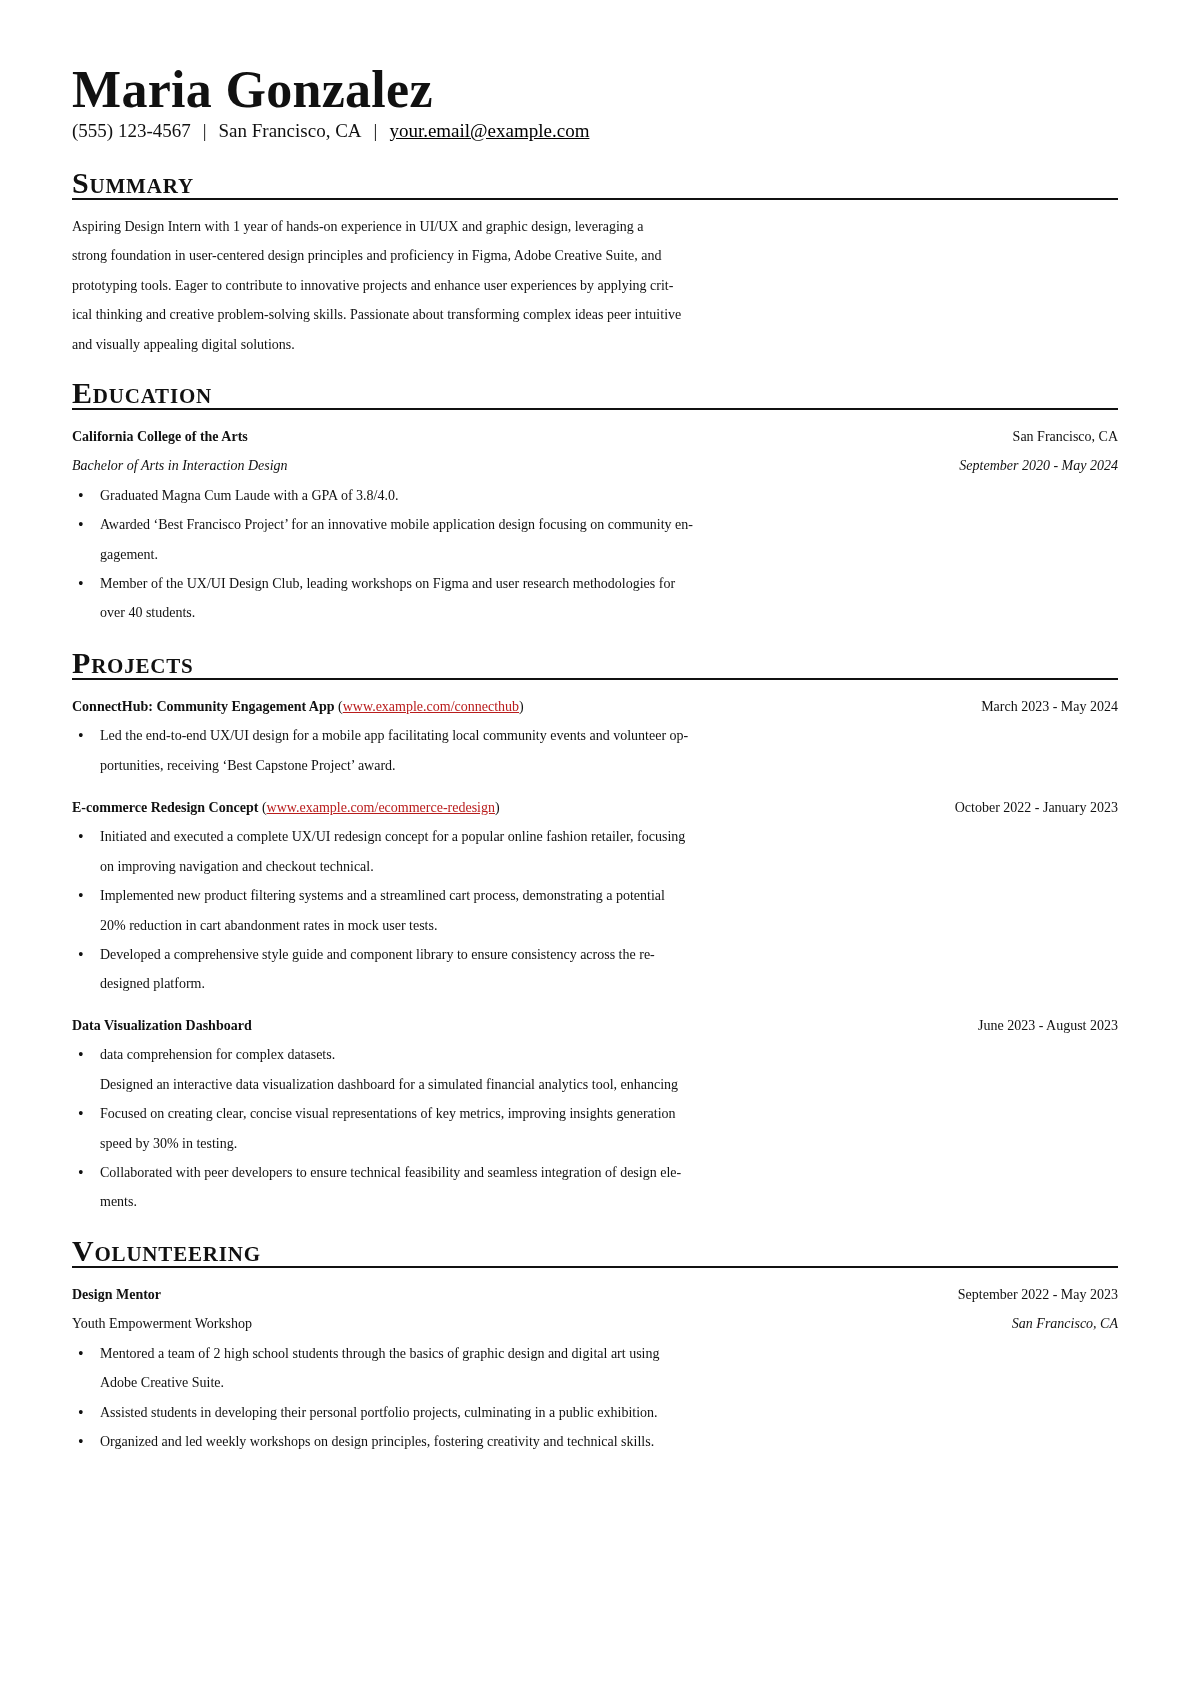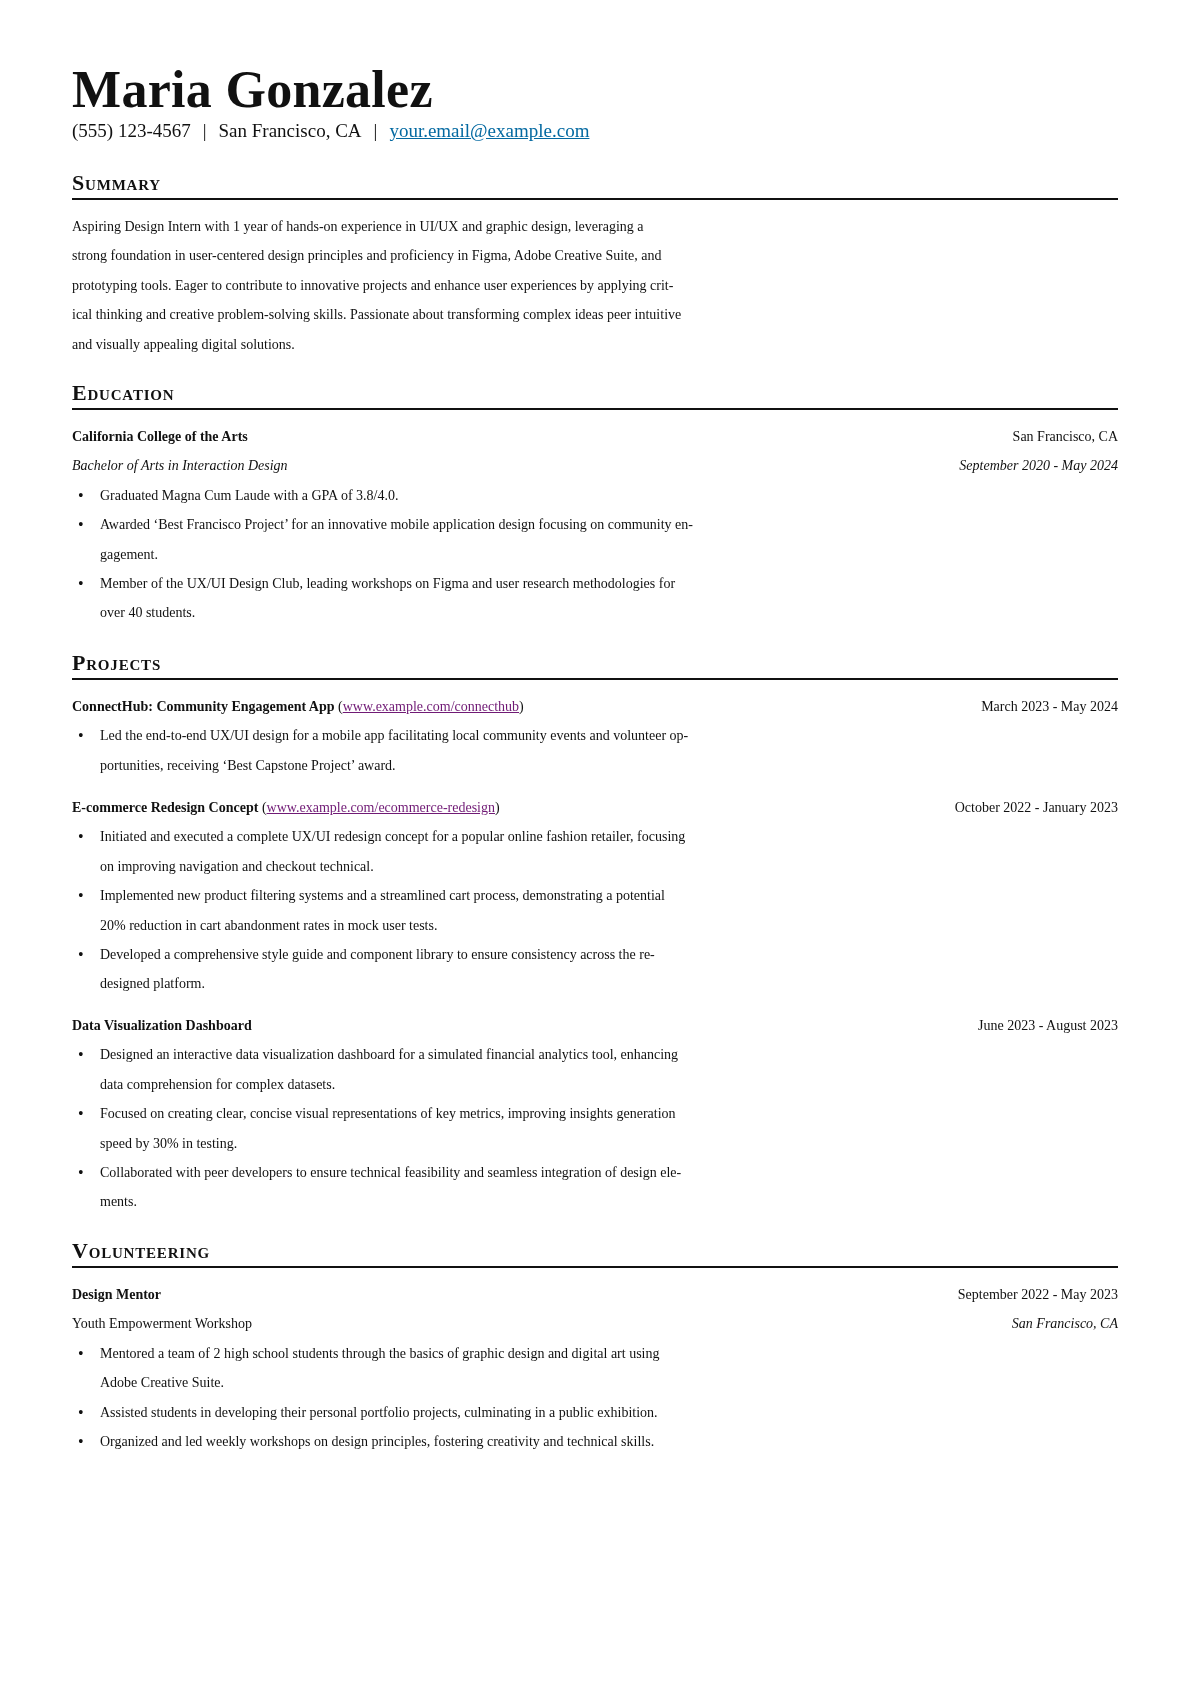--- a/index.html
+++ b/index.html
@@ -12,35 +12,35 @@
   .name {
     position: absolute; top: 60px; left: 0;
     font-size: 52px; font-weight: bold; letter-spacing: 0.3px;
     font-family: "Liberation Serif", "DejaVu Serif", serif;
   }
   .contact {
     position: absolute; top: 120px; left: 0;
     font-size: 19px; font-family: "Liberation Serif", serif; white-space: nowrap;
   }
   .contact .sep { padding: 0 12px; }
-  .contact a { color: #0369a1; text-decoration: underline; }
+  .contact a { color: #000000; text-decoration: underline; }
   .section-head {
     position: absolute; left: 0; width: 1046px;
     font-family: "Liberation Serif", serif; font-weight: bold;
-    font-size: 22px; font-variant: small-caps; letter-spacing: 0.8px;
+    font-size: 30px; font-variant: small-caps; letter-spacing: 0.8px;
     border-bottom: 2px solid #111; padding-bottom: 2px; line-height: 26px;
   }
   .block { position: absolute; left: 0; width: 1046px; font-family: "Liberation Serif", serif; font-size: 14px; line-height: 29.4px; }
   .row { display: flex; justify-content: space-between; white-space: nowrap; }
   .b { font-weight: bold; }
   .i { font-style: italic; }
   ul { margin: 0; padding: 0; list-style: none; }
   li { position: relative; padding-left: 28px; }
   li::before { content: "\2022"; position: absolute; left: 6px; top: 0; font-size: 16px; }
-  a.link { color: #701a75; text-decoration: underline; }
+  a.link { color: #b91c1c; text-decoration: underline; }
 </style>
 </head>
 <body>
 
 <div class="page">
 
   <div class="name">Maria Gonzalez</div>
 
   <div class="contact">
     <span>(555) 123-4567</span><span class="sep">|</span><span>San Francisco, CA</span><span class="sep">|</span><a>your.email@example.com</a>
@@ -116,22 +116,22 @@
     </ul>
   </div>
 
   <div class="block" style="top:1011px;">
     <div class="row">
       <span class="b">Data Visualization Dashboard</span>
       <span>June 2023 - August 2023</span>
     </div>
     <ul>
       <li>
+          <div>data comprehension for complex datasets.</div>
           <div>Designed an interactive data visualization dashboard for a simulated financial analytics tool, enhancing</div>
-          <div>data comprehension for complex datasets.</div>
         </li>
       <li>
           <div>Focused on creating clear, concise visual representations of key metrics, improving insights generation</div>
           <div>speed by 30% in testing.</div>
         </li>
       <li>
           <div>Collaborated with peer developers to ensure technical feasibility and seamless integration of design ele-</div>
           <div>ments.</div>
         </li>
     </ul>

